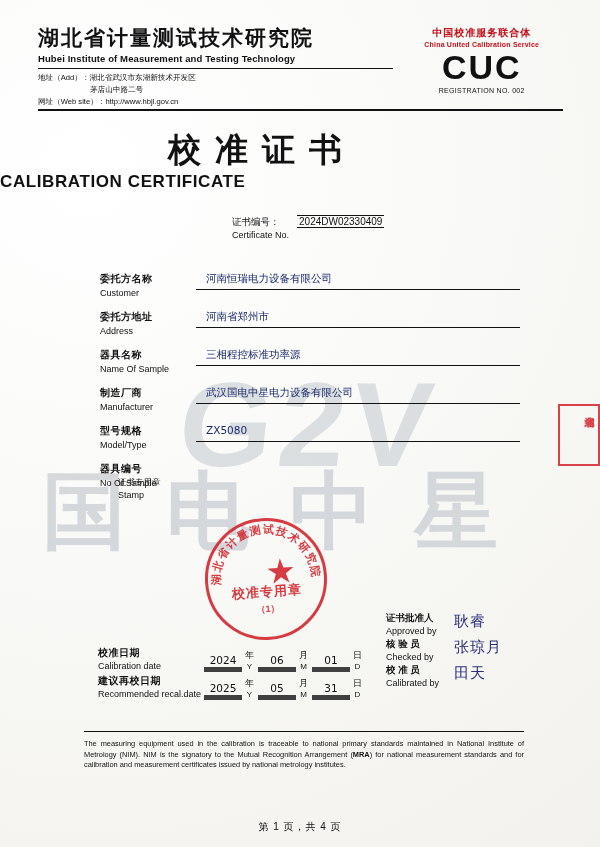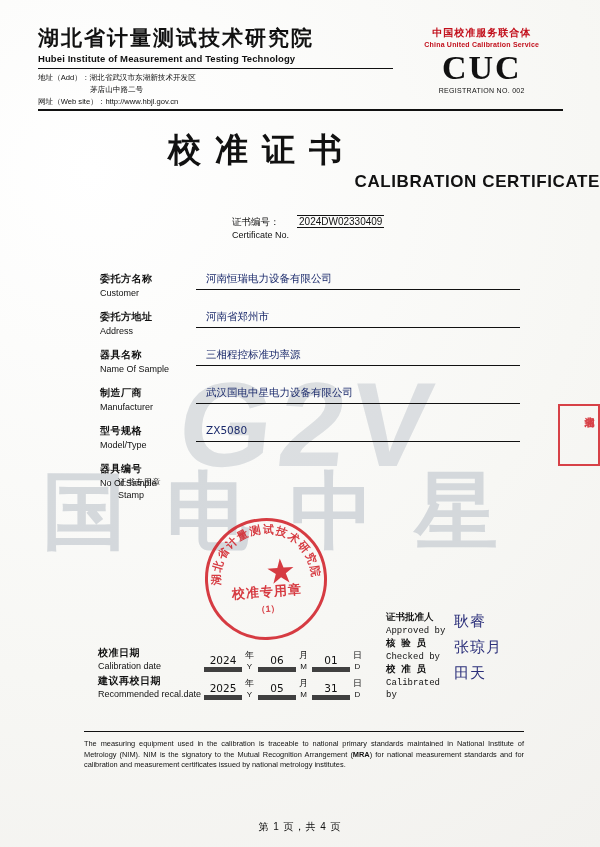--- a/index.html
+++ b/index.html
@@ -79,35 +79,35 @@
   .contact .col1{width:180px;}
   .contact .col2{width:180px;}
   .hdr-right{
     width:165px;
     text-align:center;
     padding-left:8px;
   }
   .cuc-cn{font-size:10px;font-weight:bold;color:#c20f1b;letter-spacing:1px;}
   .cuc-en{font-size:7px;font-weight:bold;color:#c20f1b;letter-spacing:.2px;margin-top:1px;}
   .cuc-logo{
-    font-family:Liberation Serif, serif;
+    font-family:Liberation Sans, sans-serif;
     font-size:34px;font-weight:bold;letter-spacing:2px;
     color:#111;line-height:1.05;margin-top:2px;
   }
   .cuc-reg{font-size:7px;letter-spacing:.3px;color:#111;margin-top:1px;}
 
   
   .title-cn{
     position:absolute;left:0;top:128px;width:524px;text-align:center;
     font-family:"DejaVu Sans", sans-serif;
     font-size:33px;font-weight:bold;letter-spacing:14px;
     color:#111;
   }
   .title-en{
-    position:absolute;left:0;top:172px;width:600px;text-align:right;
+    position:absolute;left:0;top:172px;width:600px;text-align:left;
     font-size:17px;font-weight:bold;letter-spacing:.6px;color:#111;
   }
 
   
   .certno{
     position:absolute;left:232px;top:215px;
     display:flex;align-items:flex-start;
   }
   .certno .lbl{font-size:9.5px;line-height:1.45;}
   .certno .lbl .en{font-size:9px;}
@@ -193,21 +193,21 @@
     opacity:.85;
     overflow:hidden;
     z-index:4;
   }
 
   
   .approvals{
     position:absolute;left:386px;top:612px;width:190px;
   }
   .arow{display:flex;align-items:flex-start;height:26px;}
-  .arow .lab{width:64px;font-size:9px;line-height:1.35;font-family:Liberation Mono, monospace;}
+  .arow .lab{width:64px;font-size:9px;line-height:1.35;}
   .arow .lab .cn{font-weight:bold;font-size:9.5px;}
   .arow .sig{
     flex:1;
     font-family:"DejaVu Serif", serif;
     font-size:15px;
     color:#2b2f7a;
     padding-left:4px;
     letter-spacing:1px;
   }
 

